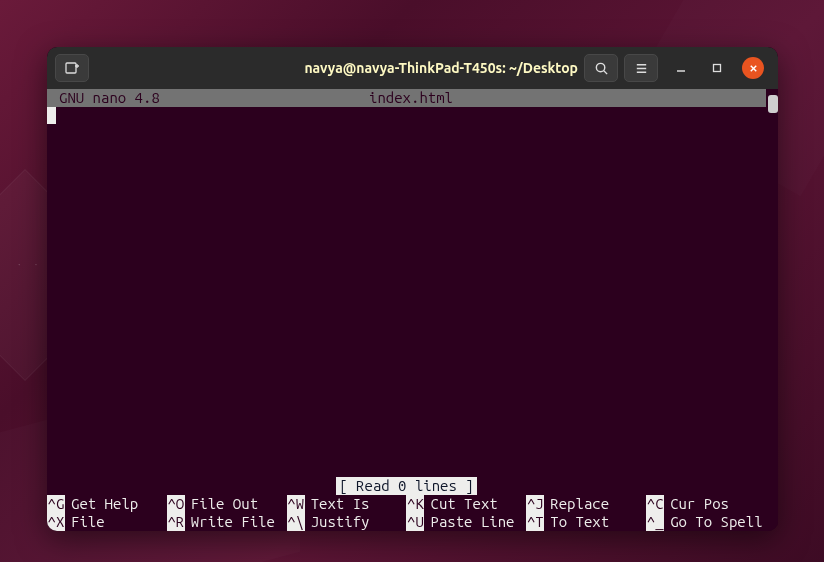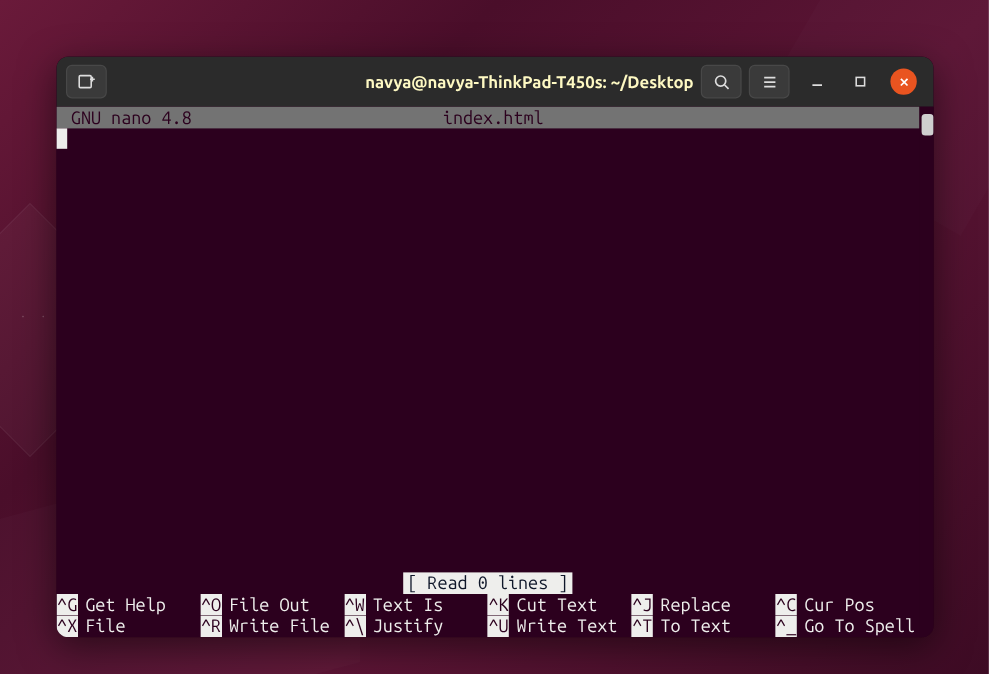--- a/index.html
+++ b/index.html
@@ -259,21 +259,21 @@
           <div class="sc-item">
             <span class="sc-key">^R</span>
             <span class="sc-label">Write File</span>
           </div>
           <div class="sc-item">
             <span class="sc-key">^\</span>
             <span class="sc-label">Justify</span>
           </div>
           <div class="sc-item">
             <span class="sc-key">^U</span>
-            <span class="sc-label">Write Text</span>
+            <span class="sc-label">Paste Line</span>
           </div>
           <div class="sc-item">
             <span class="sc-key">^T</span>
             <span class="sc-label">To Text</span>
           </div>
           <div class="sc-item">
             <span class="sc-key">^_</span>
             <span class="sc-label">Go To Spell</span>
           </div>
         </div>

